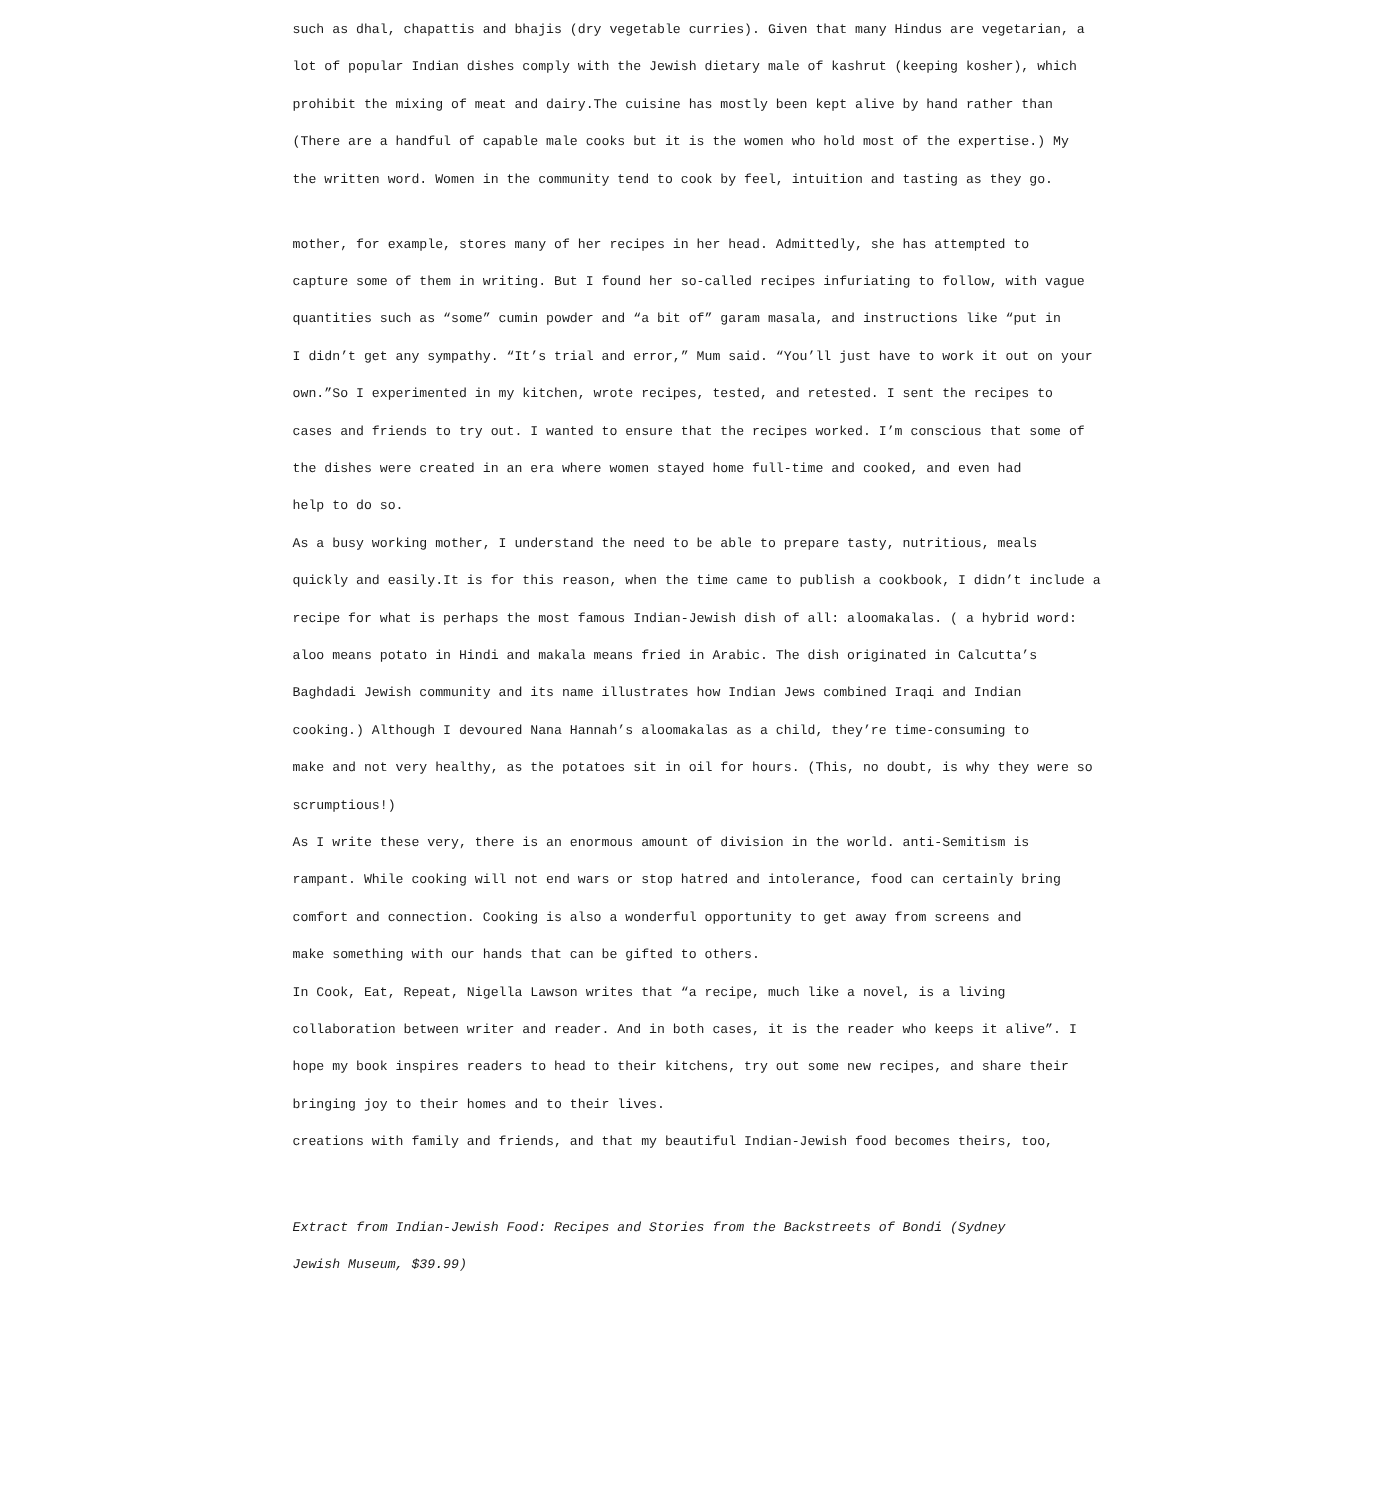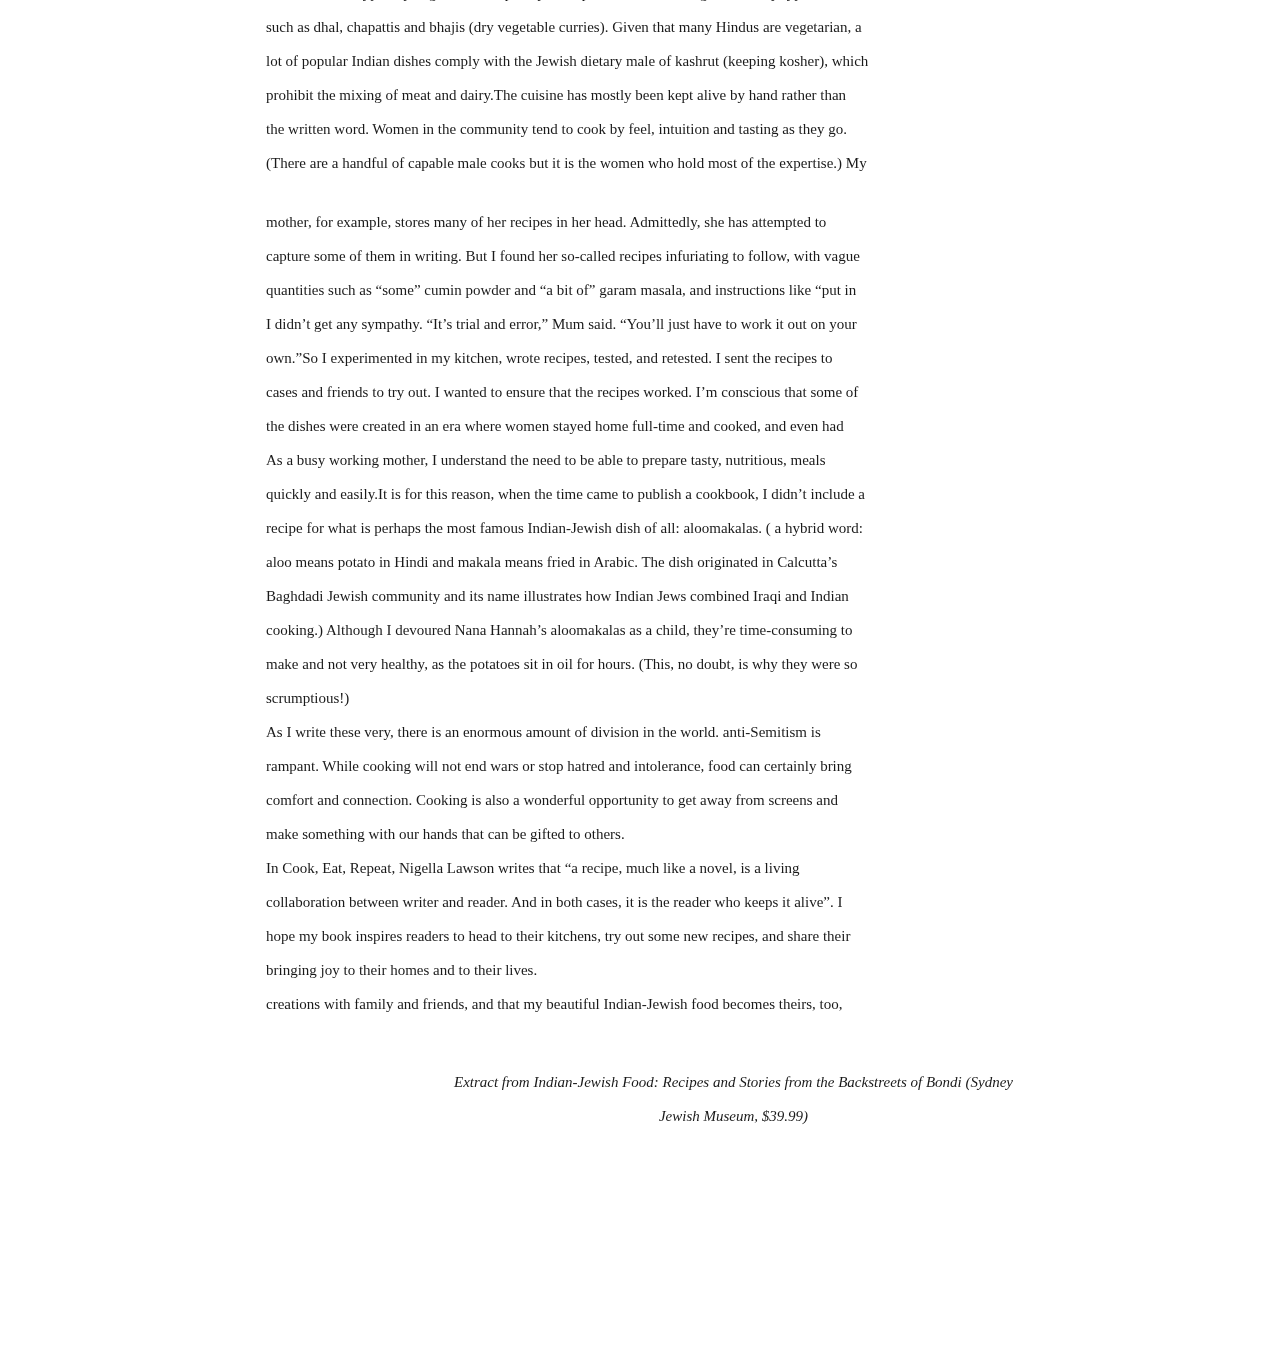--- a/index.html
+++ b/index.html
@@ -9,66 +9,67 @@
     background: #ffffff;
     overflow: hidden;
   }
   body {
     font-family: "Liberation Serif", "DejaVu Serif", serif;
     color: #1a1a1a;
   }
   .content {
     margin-left: 266px;
     width: 935px;
-    font-size: 15px;
+    font-size: 12px;
     line-height: 34px;
+    font-family: Liberation Mono, monospace;
   }
   .line { white-space: nowrap; }
   .clipped-line {
     height: 10px;
     overflow: hidden;
   }
   .clipped-line .inner {
     margin-top: -24px;
     white-space: nowrap;
   }
   .para { }
   .para.first { margin-top: 0; }
   .para.continued { margin-top: 25px; }
   .para.extract {
     margin-top: 44px;
     font-style: italic;
-    text-align: center;
   }
 </style>
 </head>
 <body>
 
 <div class="content">
 
   <div class="clipped-line">
     <div class="inner">and the food is typically vegetarian, shaped by local produce and cooking, with many typical dishes</div>
   </div>
 
   <div class="para first">
       <div class="line">such as dhal, chapattis and bhajis (dry vegetable curries). Given that many Hindus are vegetarian, a</div>
       <div class="line">lot of popular Indian dishes comply with the Jewish dietary male of kashrut (keeping kosher), which</div>
       <div class="line">prohibit the mixing of meat and dairy.The cuisine has mostly been kept alive by hand rather than</div>
+      <div class="line">(There are a handful of capable male cooks but it is the women who hold most of the expertise.) My</div>
       <div class="line">the written word. Women in the community tend to cook by feel, intuition and tasting as they go.</div>
-      <div class="line">(There are a handful of capable male cooks but it is the women who hold most of the expertise.) My</div>
     </div>
 
   <div class="para continued">
       <div class="line">mother, for example, stores many of her recipes in her head. Admittedly, she has attempted to</div>
       <div class="line">capture some of them in writing. But I found her so-called recipes infuriating to follow, with vague</div>
       <div class="line">quantities such as “some” cumin powder and “a bit of” garam masala, and instructions like “put in</div>
       <div class="line">I didn’t get any sympathy. “It’s trial and error,” Mum said. “You’ll just have to work it out on your</div>
       <div class="line">own.”So I experimented in my kitchen, wrote recipes, tested, and retested. I sent the recipes to</div>
       <div class="line">cases and friends to try out. I wanted to ensure that the recipes worked. I’m conscious that some of</div>
       <div class="line">the dishes were created in an era where women stayed home full-time and cooked, and even had</div>
+      <div class="line">help to do so.</div>
     </div>
 
   <div class="para">
       <div class="line">As a busy working mother, I understand the need to be able to prepare tasty, nutritious, meals</div>
       <div class="line">quickly and easily.It is for this reason, when the time came to publish a cookbook, I didn’t include a</div>
       <div class="line">recipe for what is perhaps the most famous Indian-Jewish dish of all: aloomakalas. ( a hybrid word:</div>
       <div class="line">aloo means potato in Hindi and makala means fried in Arabic. The dish originated in Calcutta’s</div>
       <div class="line">Baghdadi Jewish community and its name illustrates how Indian Jews combined Iraqi and Indian</div>
       <div class="line">cooking.) Although I devoured Nana Hannah’s aloomakalas as a child, they’re time-consuming to</div>
       <div class="line">make and not very healthy, as the potatoes sit in oil for hours. (This, no doubt, is why they were so</div>

